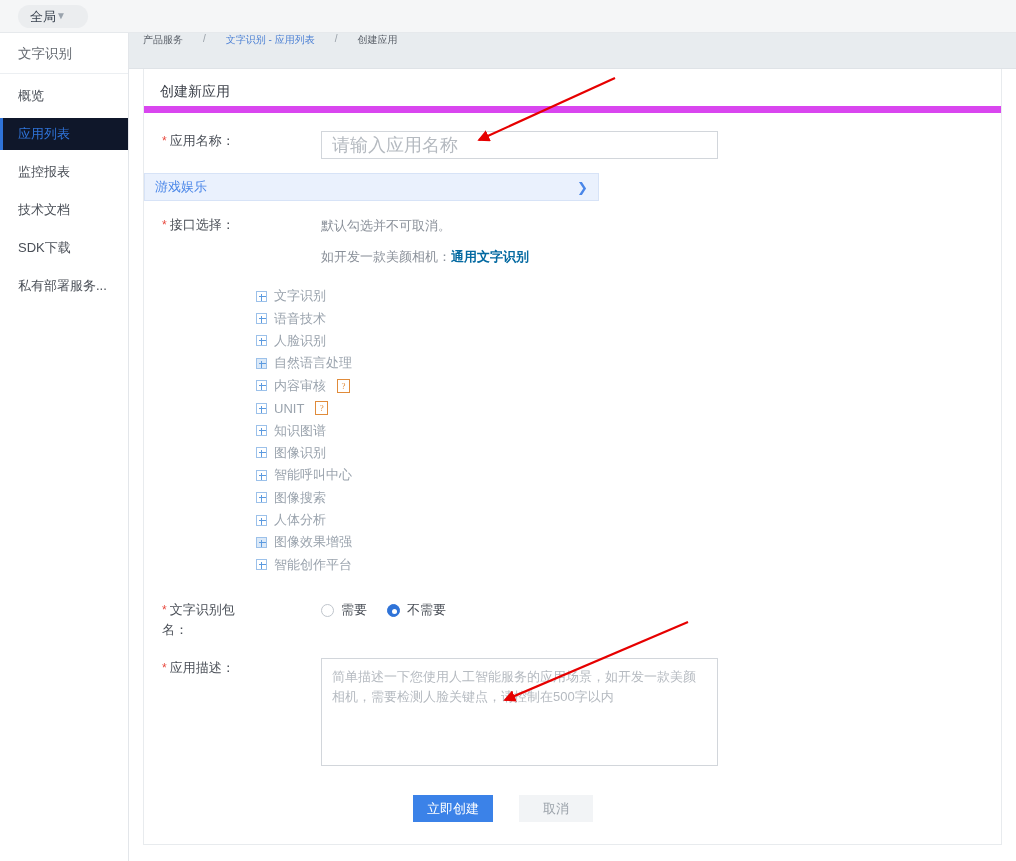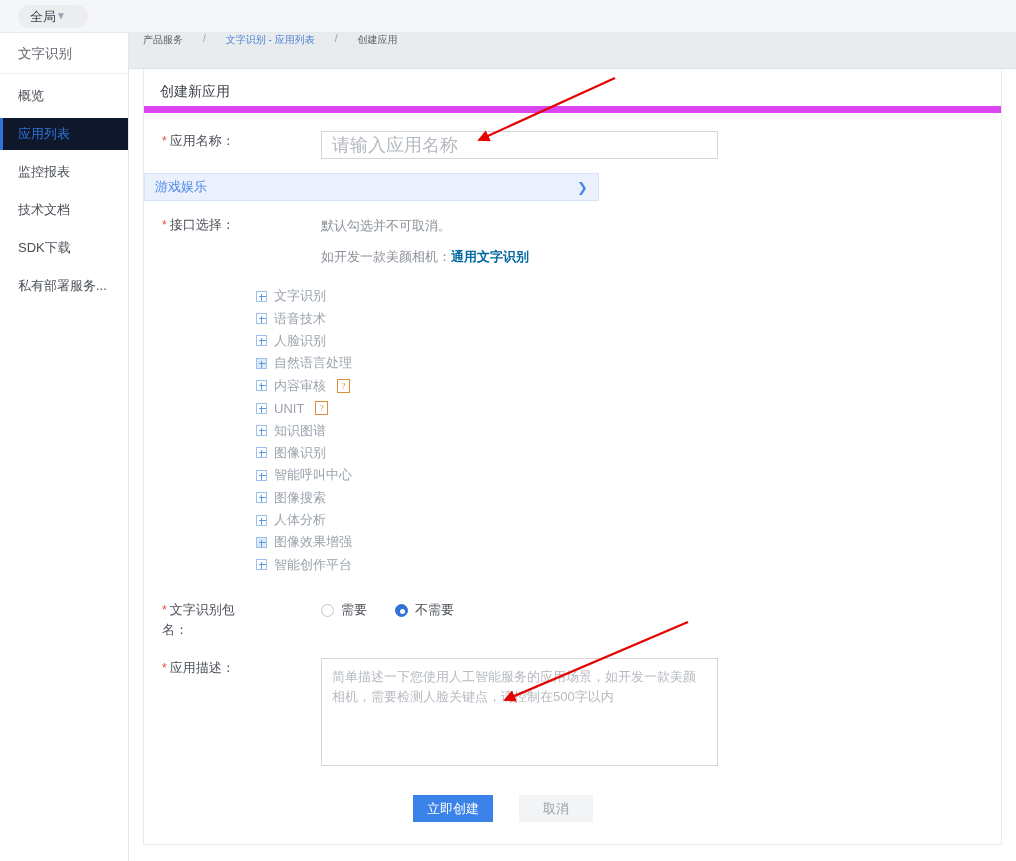--- a/index.html
+++ b/index.html
@@ -127,21 +127,21 @@
   .plus-box::after { left: 4px; top: 2px; width: 1px; height: 7px; }
   .plus-box.filled { background: #dbe9f8; }
   .badge-broken {
     display: inline-block; width: 13px; height: 14px;
     border: 1px solid #e08b3a; color: #e08b3a;
     font-size: 9px; line-height: 12px; text-align: center;
     margin-left: 4px; font-family: "Liberation Serif", serif;
   }
 
   
-  .radio-row { display: flex; align-items: center; gap: 28px; height: 20px; }
+  .radio-row { display: flex; align-items: center; gap: 20px; height: 20px; }
   .radio-opt { display: flex; align-items: center; gap: 7px; cursor: pointer; font-size: 13px; color: #4b5058; }
   .radio-dot {
     width: 13px; height: 13px; border-radius: 50%;
     border: 1px solid #bfc5cc; background: #fff; position: relative;
   }
   .radio-dot.on { border-color: #2f73d8; background: #2f73d8; }
   .radio-dot.on::after {
     content: ""; position: absolute; left: 4px; top: 4px;
     width: 5px; height: 5px; border-radius: 50%; background: #fff;
   }

